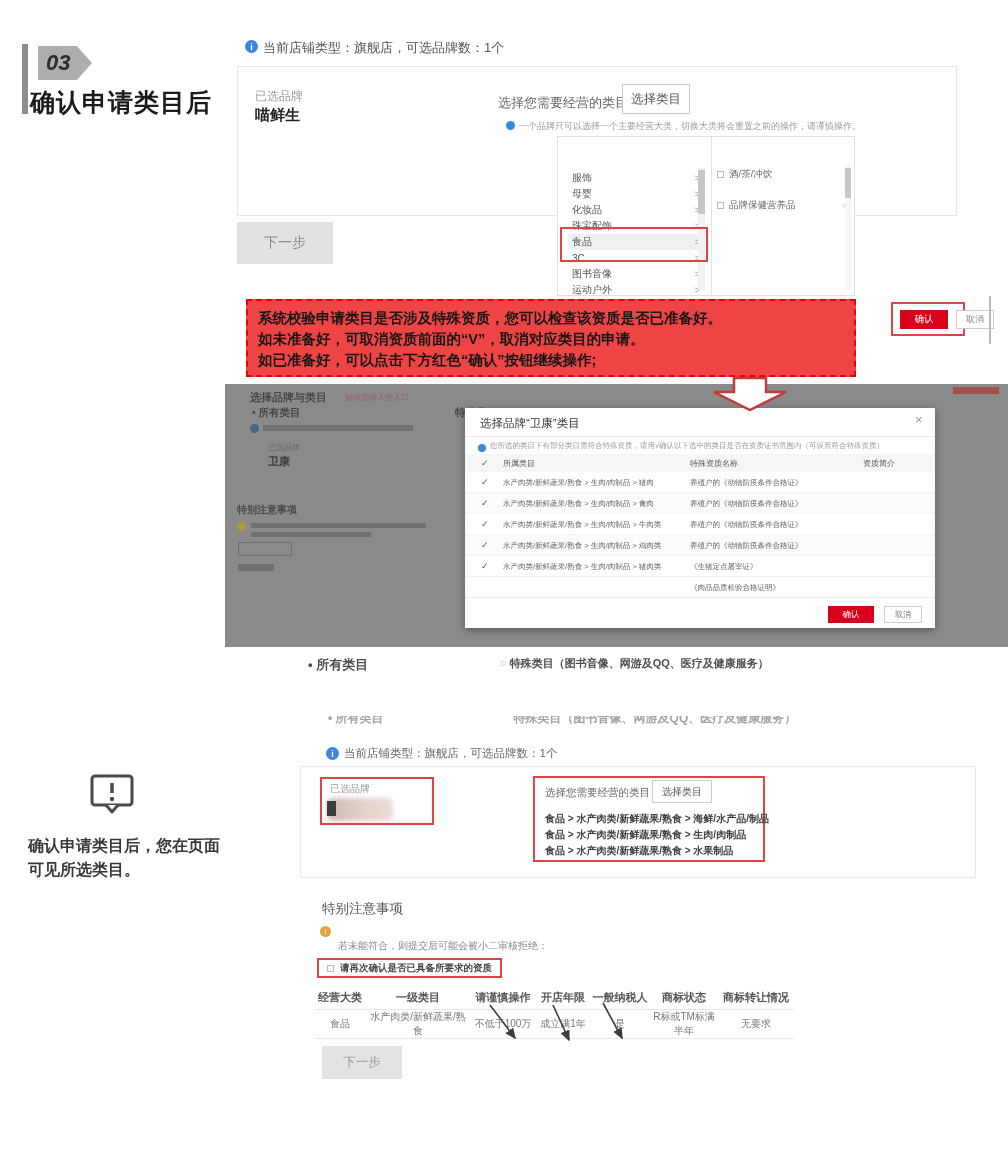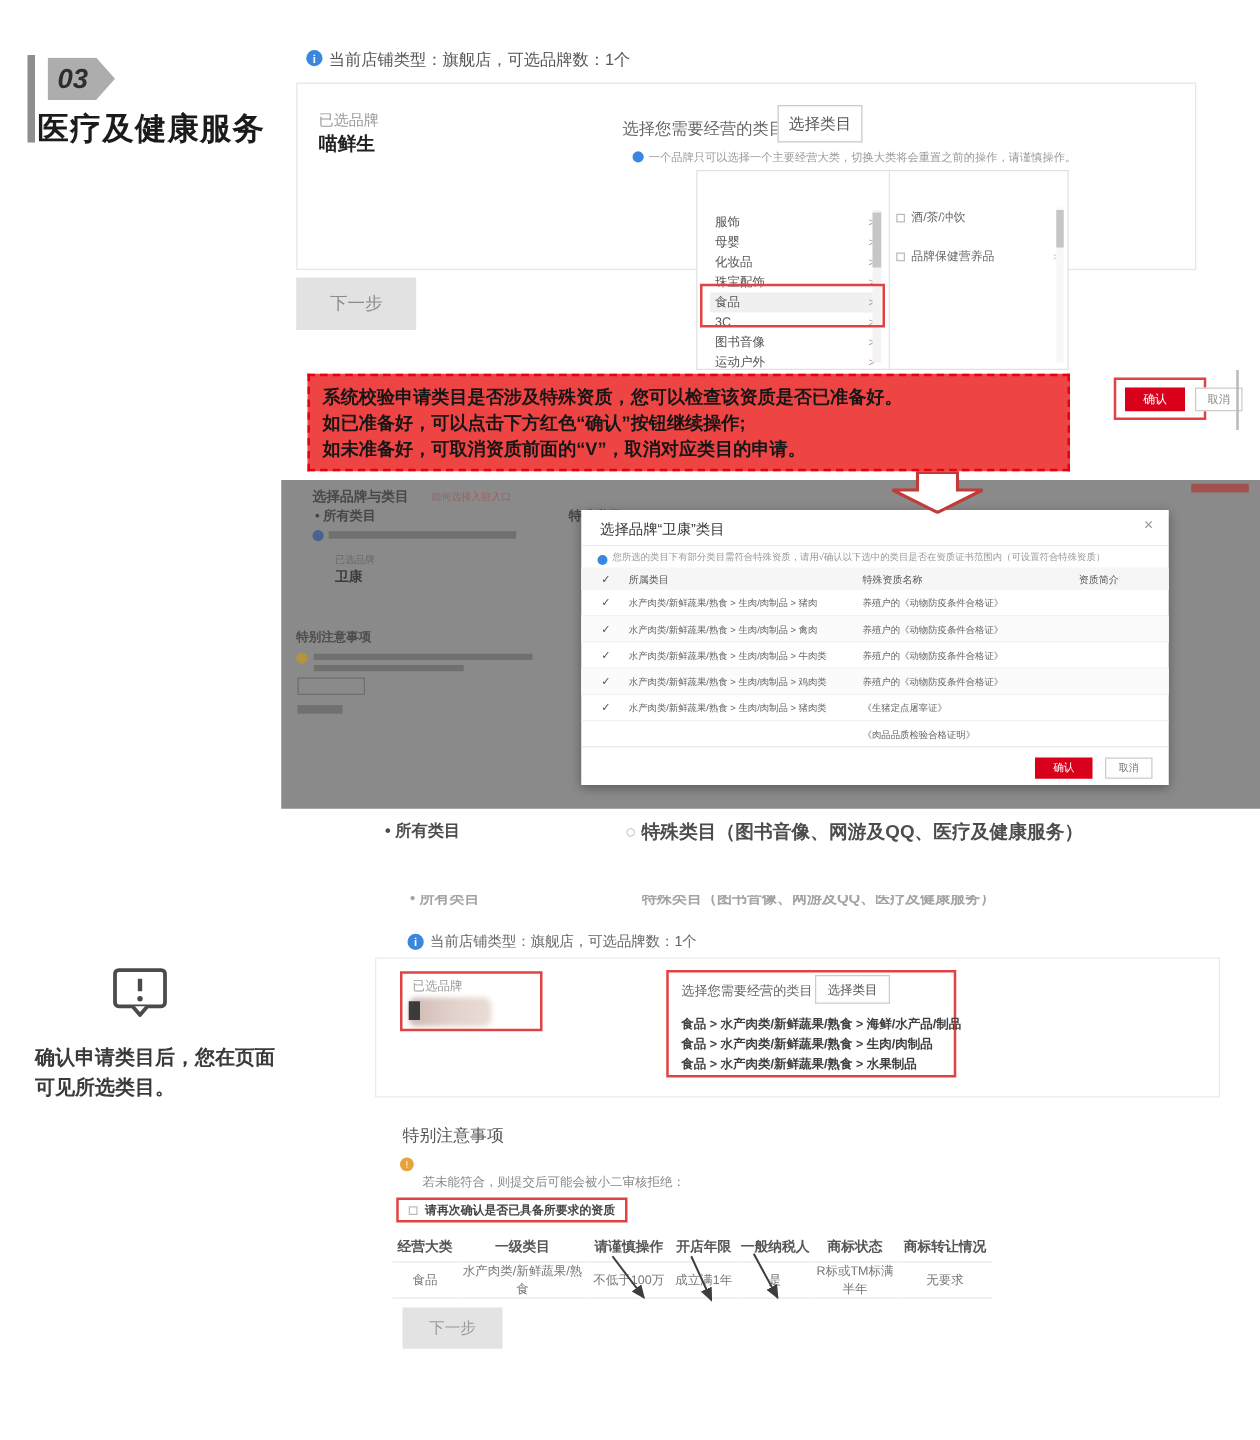--- a/index.html
+++ b/index.html
@@ -96,21 +96,21 @@
   .m-cat { position:absolute; left:38px; top:6px; font-size:7.5px; color:#666; }
   .m-qual { position:absolute; left:225px; top:6px; font-size:7.5px; color:#666; }
   .m-rowcheck { position:absolute; left:16px; top:5px; font-size:9px; color:#555; }
   .m-btnred { left:363px; top:198px; width:46px; height:17px; background:#d9001b; color:#fff; font-size:8.5px;
     display:flex; align-items:center; justify-content:center; cursor:pointer; }
   .m-btngray { left:419px; top:198px; width:38px; height:17px; border:1px solid #ccc; background:#fff; color:#777;
     font-size:8px; display:flex; align-items:center; justify-content:center; cursor:pointer; }
 
   
   .radio-row { left:308px; top:656px; font-size:13px; color:#4d4d4d; font-weight:bold; }
-  .radio-sp { left:500px; top:656px; font-size:15px; color:#4d4d4d; font-weight:bold; }
+  .radio-sp { left:500px; top:656px; font-size:11px; color:#4d4d4d; font-weight:bold; }
   .radio-off { color:#bbb; font-weight:normal; }
 
   
   .cut-row { left:328px; top:716px; width:630px; height:13px; overflow:hidden; color:#a3a3a3; }
   .cut-inner { transform:translateY(-6px); font-size:12px; font-weight:bold; display:flex; gap:130px; white-space:nowrap; }
   .info2-dot { left:326px; top:747px; }
   .info2-text { left:344px; top:746px; font-size:11.5px; color:#666; }
 
   .card2 { left:300px; top:766px; width:676px; height:112px; border:1px solid #eaeaea; background:#fff; }
   .redbox1 { left:320px; top:777px; width:114px; height:48px; border:2px solid #e04343; z-index:2; }
@@ -148,21 +148,21 @@
 </style>
 </head>
 <body>
 
 <div id="canvas">
 
   <div class="abs step-bar"></div>
   <div class="abs step-badge">
       <span>03</span>
     </div>
-  <div class="abs step-title">医疗及健康服务</div>
+  <div class="abs step-title">确认申请类目后</div>
 
   <div class="abs info-dot" style="left:245px;top:40px;">i</div>
   <div class="abs shop-info" style="left:263px;top:39px;">当前店铺类型：旗舰店，可选品牌数：1个</div>
 
   <div class="abs top-card"></div>
   <div class="abs brand-label1">已选品牌</div>
   <div class="abs brand-name1">喵鲜生</div>
   <div class="abs choose-label1">选择您需要经营的类目</div>
   <div class="abs choose-btn1">选择类目</div>
   <div class="abs info-dot tip-dot"></div>
@@ -223,22 +223,22 @@
 
   <div class="abs next-btn1">下一步</div>
 
   <div class="abs confirm-outline"></div>
   <div class="abs btn-red-sm1">确认</div>
   <div class="abs btn-gray-sm1">取消</div>
   <div class="abs vline-right"></div>
 
   <div class="abs dashed-box">
     <div>系统校验申请类目是否涉及特殊资质，您可以检查该资质是否已准备好。</div>
+    <div>如未准备好，可取消资质前面的“V”，取消对应类目的申请。</div>
     <div>如已准备好，可以点击下方红色“确认”按钮继续操作;</div>
-    <div>如未准备好，可取消资质前面的“V”，取消对应类目的申请。</div>
   </div>
 
   <svg class="abs down-arrow" viewBox="0 0 76 34">
     <polygon points="22,1 54,1 54,15 74,15 38,33 2,15 22,15" fill="#ffffff" stroke="#c23b38" stroke-width="2.5"></polygon>
   </svg>
 
   <div class="abs overlay">
     <div class="abs ov-title">选择品牌与类目</div>
     <div class="abs ov-link">如何选择入驻入口</div>
     <div class="abs ov-radio"><span>•</span> <span>所有类目</span></div>

